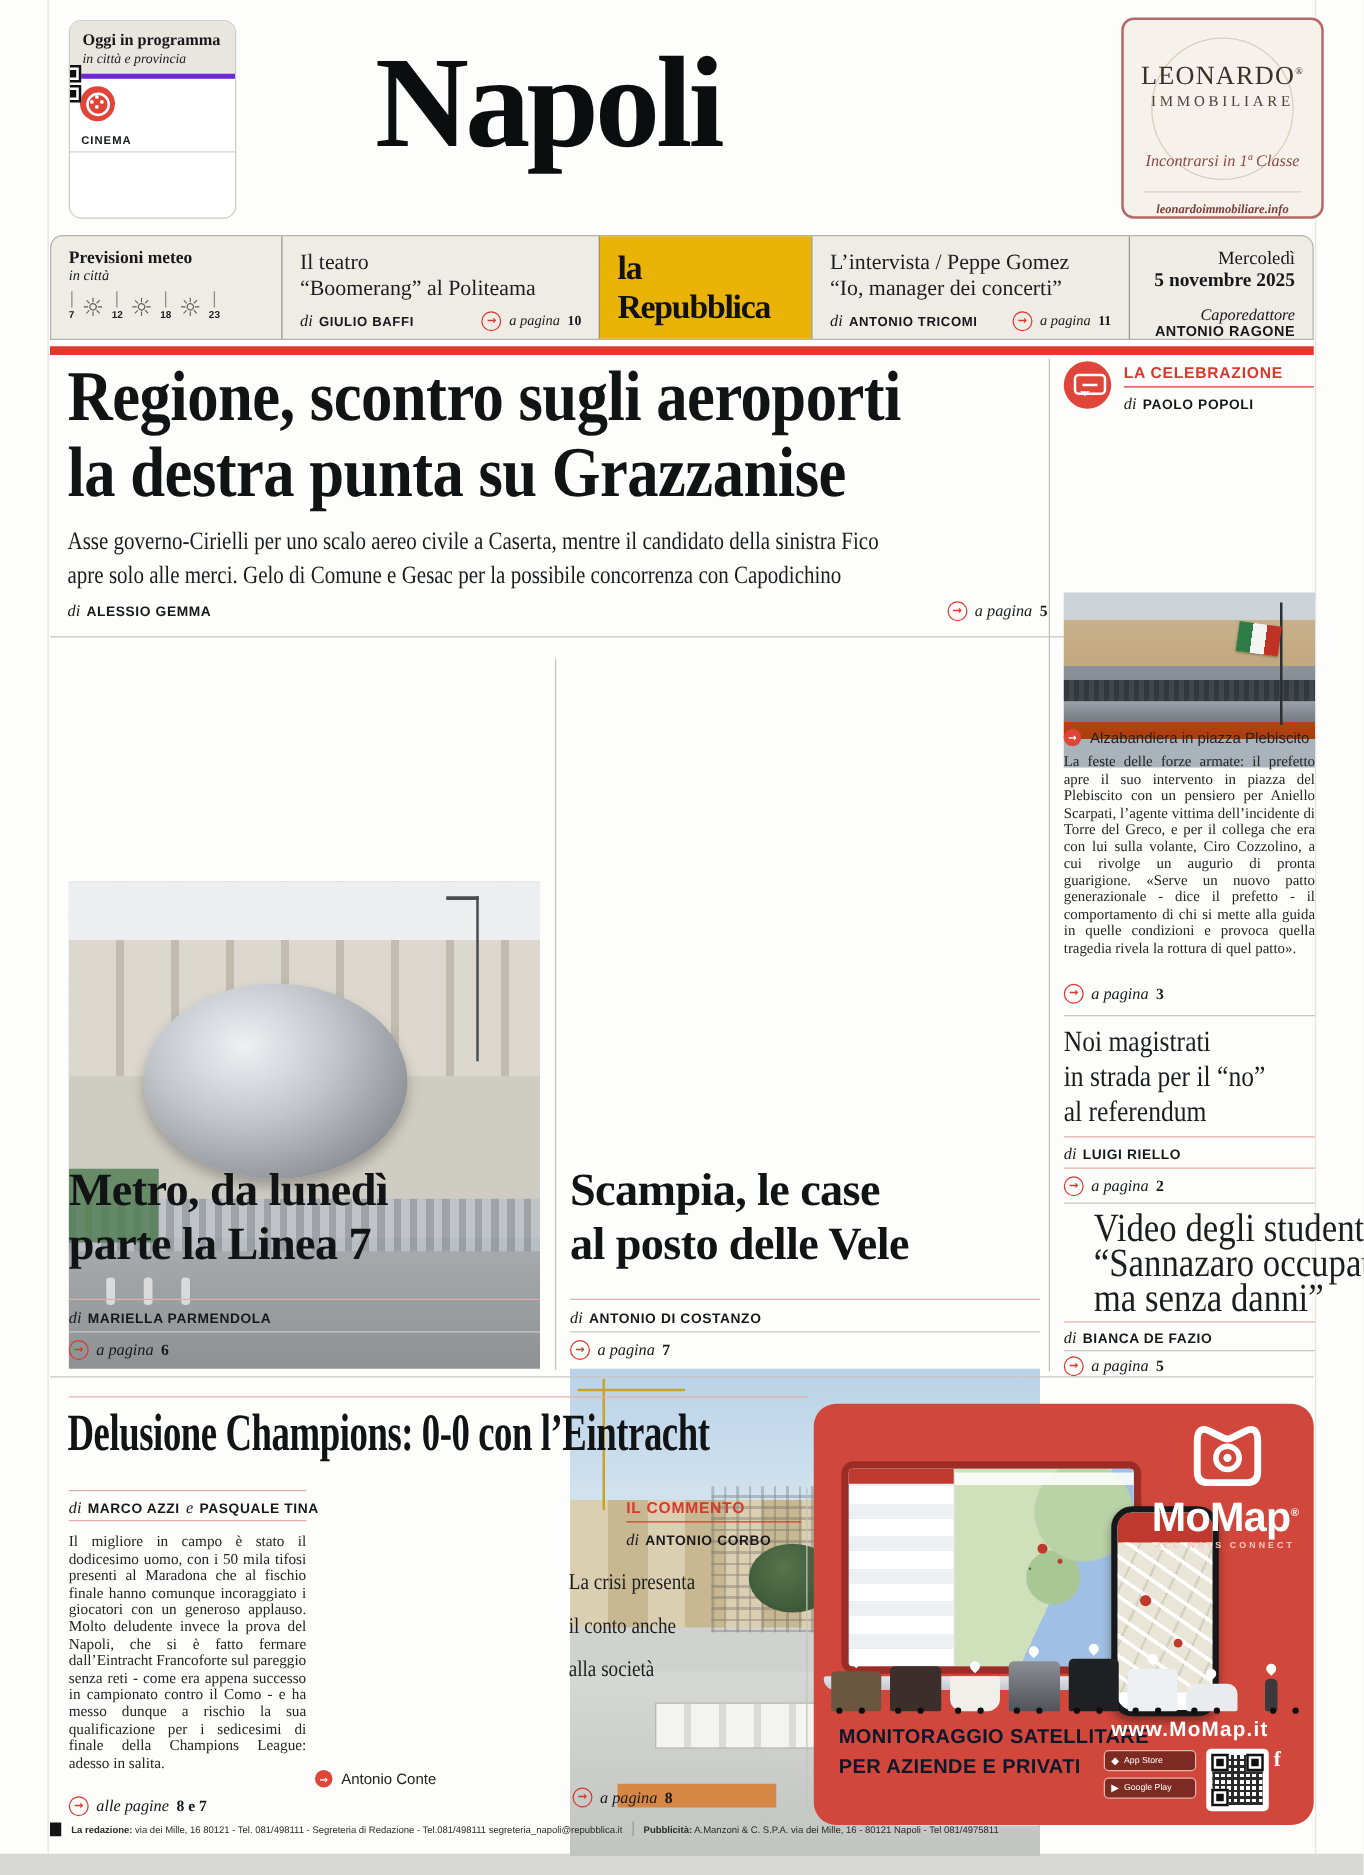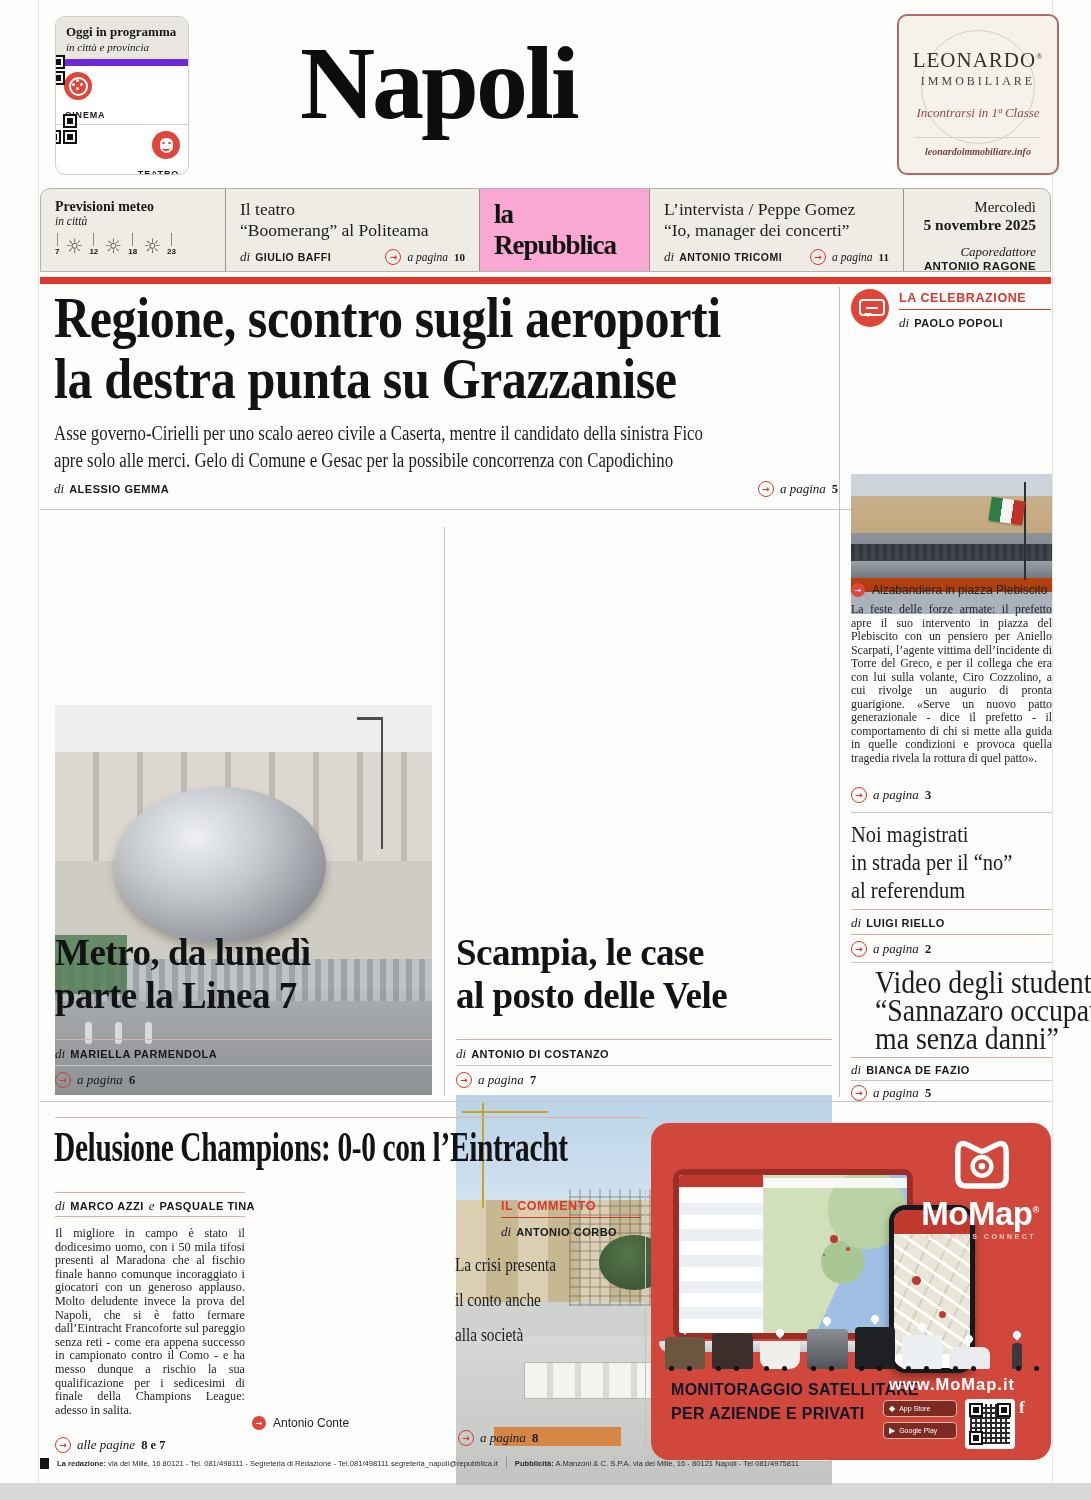--- a/index.html
+++ b/index.html
@@ -34,59 +34,59 @@
   
   .qr{position:relative;background:#fff;}
   .qr::before{content:"";position:absolute;inset:2px;opacity:.9;background-image:
     repeating-linear-gradient(0deg,#141414 0 2px,transparent 2px 5px),
     repeating-linear-gradient(90deg,#141414 0 2px,transparent 2px 5px);}
   .qr i{position:absolute;width:10px;height:10px;border:2px solid #101010;background:#fff;z-index:2;}
   .qr i::after{content:"";position:absolute;inset:2px;background:#101010;}
   .qr .fp1{top:1px;left:1px;} .qr .fp2{top:1px;right:1px;} .qr .fp3{bottom:1px;left:1px;}
   
   #programBox{border:1px solid #cfccc6;border-radius:10px;background:#fff;overflow:hidden;}
-  #programBox .pb-head{background:#e9e6e0;padding:7px 10px 6px;border-bottom:7px solid #6d28d9;}
+  #programBox .pb-head{background:#e9e6e0;padding:7px 10px 6px;border-bottom:4px solid #6d28d9;}
   #programBox .pb-title{font-weight:700;font-size:13px;}
   #programBox .pb-sub{font-style:italic;font-size:11px;margin-top:1px;}
   .riconcircle{width:28px;height:28px;border-radius:50%;background:#e0453a;display:flex;align-items:center;justify-content:center;}
   .reel{width:15px;height:15px;border:2px solid #fff;border-radius:50%;position:relative;}
   .reel::before{content:"";position:absolute;width:3px;height:3px;background:#fff;border-radius:50%;top:0px;left:5px;
     box-shadow:0 8px 0 #fff,-4px 4px 0 #fff,4px 4px 0 #fff;}
   .mask{width:13px;height:15px;background:#fff;border-radius:6px 6px 7px 7px;position:relative;}
   .mask::before{content:"";position:absolute;top:4px;left:2px;width:3px;height:2px;background:#e0453a;border-radius:50%;
     box-shadow:6px 0 0 #e0453a;}
   .mask::after{content:"";position:absolute;bottom:2px;left:2px;width:8px;height:4px;border-bottom:2px solid #e0453a;border-radius:50%;}
   .pb-lab{font-family:"Liberation Sans",sans-serif;font-weight:700;font-size:9px;letter-spacing:.8px;}
   
   #leoAd{border:2px solid #b26a66;border-radius:10px;background:#f6f2eb;text-align:center;overflow:hidden;}
   #leoAd .circ{position:absolute;left:50%;top:14px;transform:translateX(-50%);width:112px;height:112px;
     border:1px solid rgba(150,120,100,.3);border-radius:50%;}
   #leoAd .l1{margin-top:32px;font-size:21px;letter-spacing:1px;color:#3a3128;font-weight:500;}
   #leoAd .l1 sup{font-size:8px;}
   #leoAd .l2{font-size:12px;letter-spacing:3px;color:#4a4138;margin-top:1px;}
-  #leoAd .scr{font-style:italic;font-size:13px;color:#8d4a45;margin-top:16px;}
+  #leoAd .scr{font-style:italic;font-size:13px;color:#8d4a45;margin-top:32px;}
   #leoAd .web{font-style:italic;font-weight:700;font-size:10px;color:#7a3f3a;margin-top:16px;border-top:1px solid #d9cfc4;padding-top:8px;width:80%;margin-left:auto;margin-right:auto;}
   
   #strip{display:flex;background:#efece6;border:1px solid #b5b2ac;border-radius:10px 10px 0 0;box-sizing:border-box;}
   #strip .cell{padding:10px 14px;box-sizing:border-box;}
   #strip .cell + .cell{border-left:1px solid #97948e;}
   #strip .wtitle{font-weight:700;font-size:14px;}
   #strip .wsub{font-style:italic;font-size:11.5px;}
   .wrow{display:flex;align-items:flex-end;gap:3px;margin-top:6px;}
   .wt{display:flex;flex-direction:column;align-items:center;gap:1px;}
   .wt i{display:block;width:1px;height:13px;background:#8a8a86;}
   .wt b{font-size:8px;font-family:"Liberation Sans",sans-serif;}
   .sun{font-family:"DejaVu Sans",sans-serif;font-size:20px;line-height:20px;color:#5e5e5a;margin:0 3px;}
   .t-title{font-size:17.5px;line-height:21px;color:#1c1d1f;}
   .t-title .ln{display:block;}
   .t-foot{display:flex;justify-content:space-between;align-items:center;margin-top:8px;}
   .t-foot .by b{font-size:10.5px;}
   .t-foot .pref{font-size:11.5px;}
   .t-foot .pref b{font-size:11px;}
-  #cellLogo{background:#f9a8d4;display:flex;align-items:center;justify-content:center;}
+  #cellLogo{background:#eab308;display:flex;align-items:center;justify-content:center;}
   #replogo{font-weight:700;font-size:27px;letter-spacing:-1px;color:#111;}
   #cellDate{text-align:right;}
   #cellDate .d1{font-size:15px;}
   #cellDate .d2{font-weight:700;font-size:15.5px;}
   #cellDate .d3{font-style:italic;font-size:13px;margin-top:10px;}
   #cellDate .d4{font-family:"Liberation Sans",sans-serif;font-weight:700;font-size:11.5px;letter-spacing:.4px;}
   
   .bubble-icon{width:38px;height:38px;border-radius:50%;background:#e0453a;position:relative;}
   .bubble-icon .bub{position:absolute;top:10px;left:8px;width:22px;height:13px;border:2px solid #fff;border-radius:4px;
      display:flex;align-items:center;justify-content:center;}
@@ -197,27 +197,20 @@
       <div class="pb-title">Oggi in programma</div>
       <div class="pb-sub">in città e provincia</div>
     </div>
     <div style="position:relative;height:58px;border-bottom:1px solid #d7d4ce;">
       <span class="riconcircle abs" style="left:8px;top:6px;">
           <span class="reel"></span>
         </span>
       <span class="qr abs" style="right:6px;top:4px;width:44px;height:44px;"><i class="fp1"></i><i class="fp3"></i></span>
       <span class="pb-lab abs" style="left:9px;bottom:4px;">CINEMA</span>
     </div>
-    <div style="position:relative;height:58px;">
-      <span class="qr abs" style="left:6px;top:4px;width:44px;height:44px;"><i class="fp1"></i><i class="fp2"></i><i class="fp3"></i></span>
-      <span class="riconcircle abs" style="right:8px;top:6px;">
-          <span class="mask"></span>
-        </span>
-      <span class="pb-lab abs" style="right:9px;bottom:4px;">TEATRO</span>
-    </div>
   </div>
 
   <div class="abs nap" style="left:300px;top:8px;width:490px;height:160px;">Napoli</div>
 
   <div id="leoAd" class="abs" style="left:897px;top:14px;width:158px;height:157px;">
     <div class="circ"></div>
     <div class="l1" style="position:relative;"><span>LEONARDO</span><sup>®</sup></div>
     <div class="l2" style="position:relative;">IMMOBILIARE</div>
     <div class="scr" style="position:relative;">Incontrarsi in 1ª Classe</div>
     <div class="web" style="position:relative;">leonardoimmobiliare.info</div>

